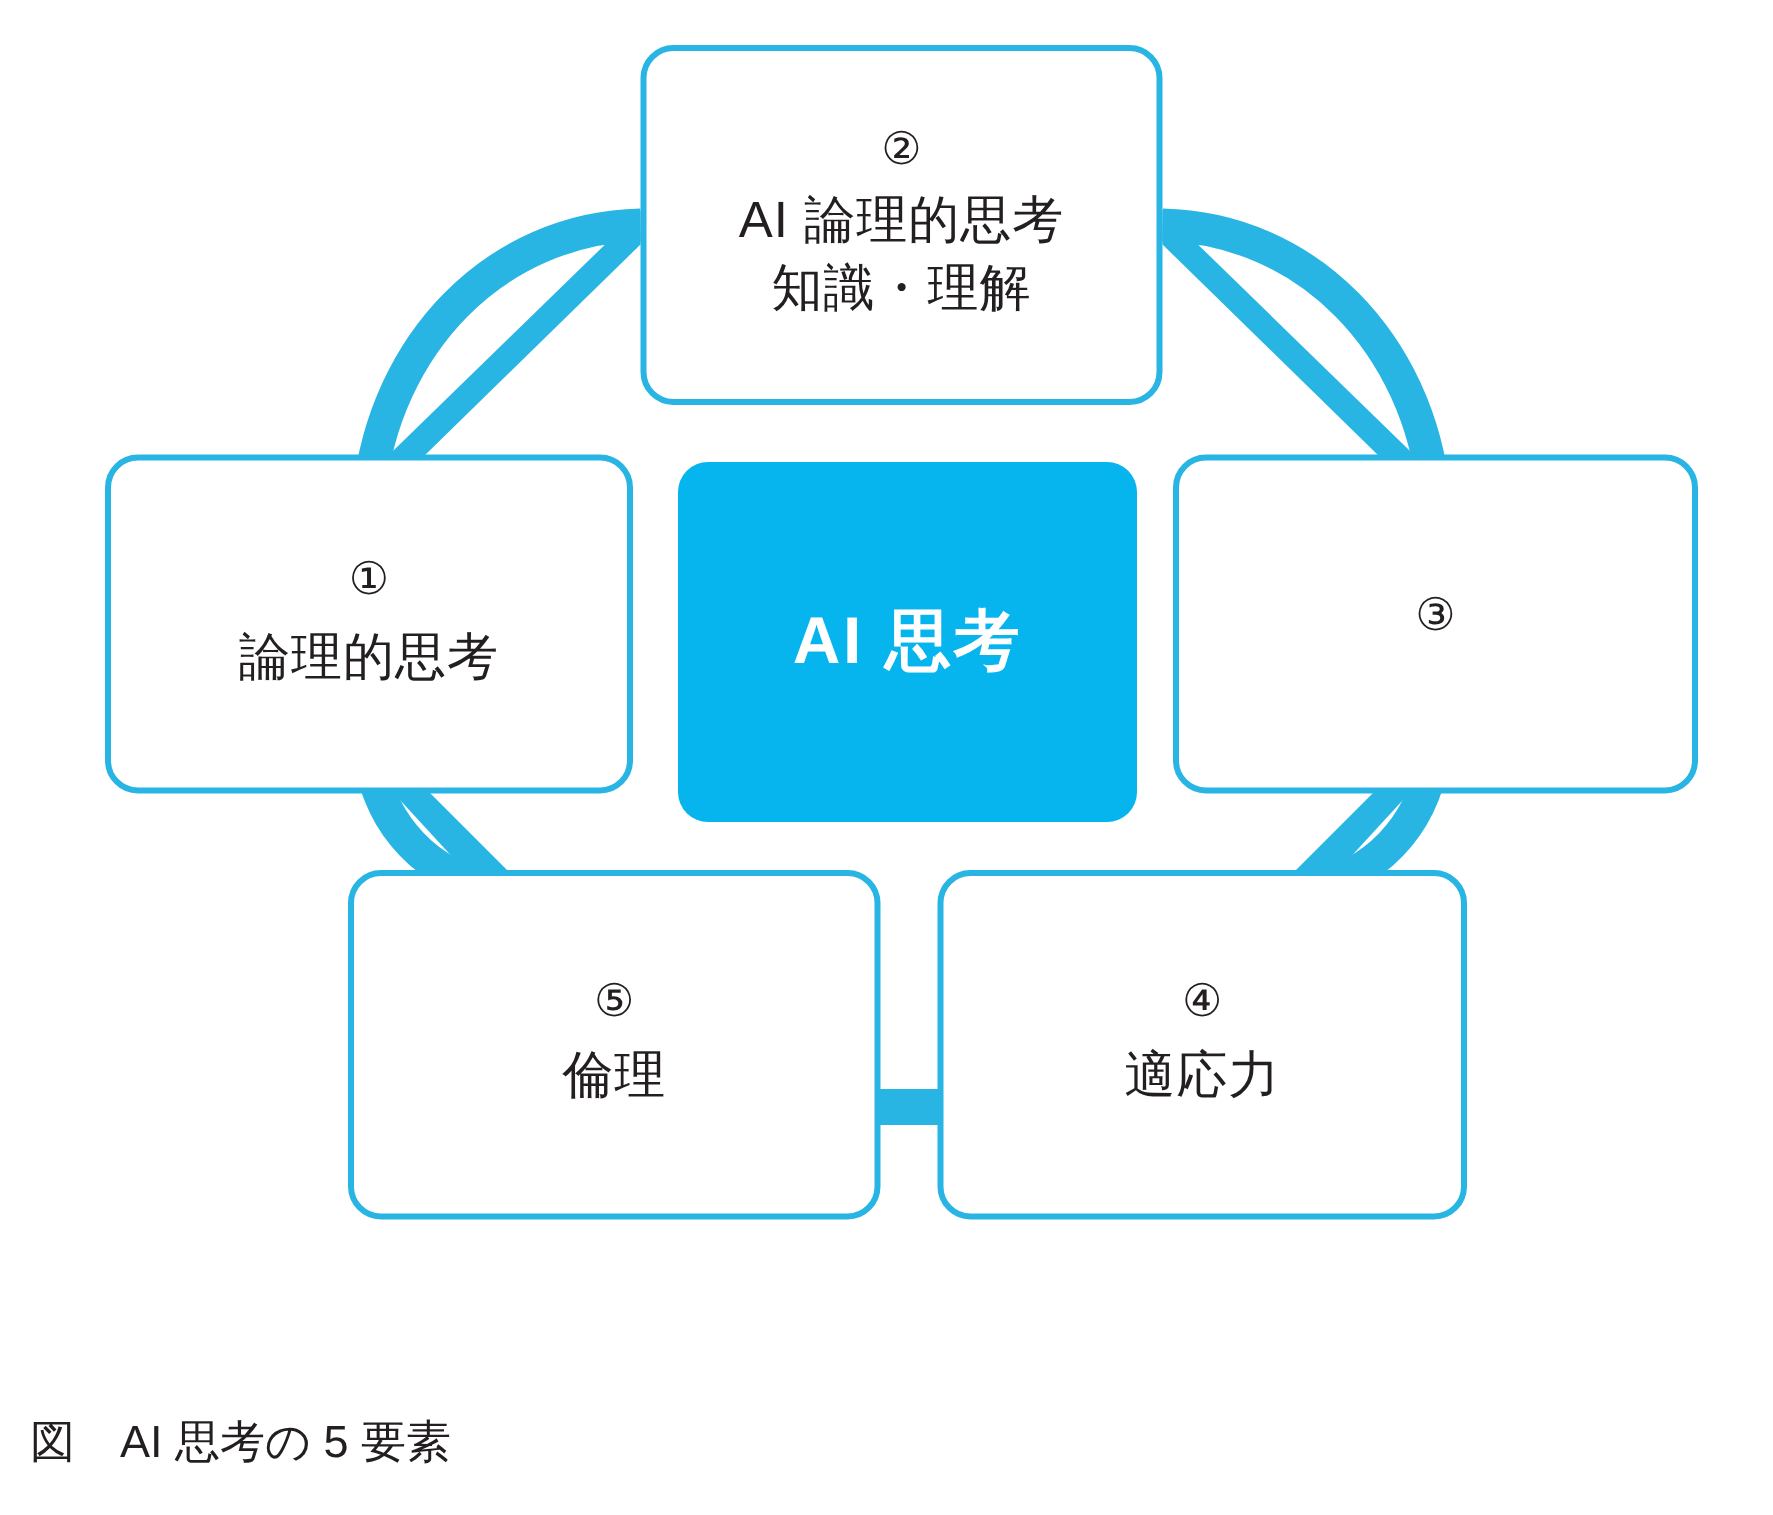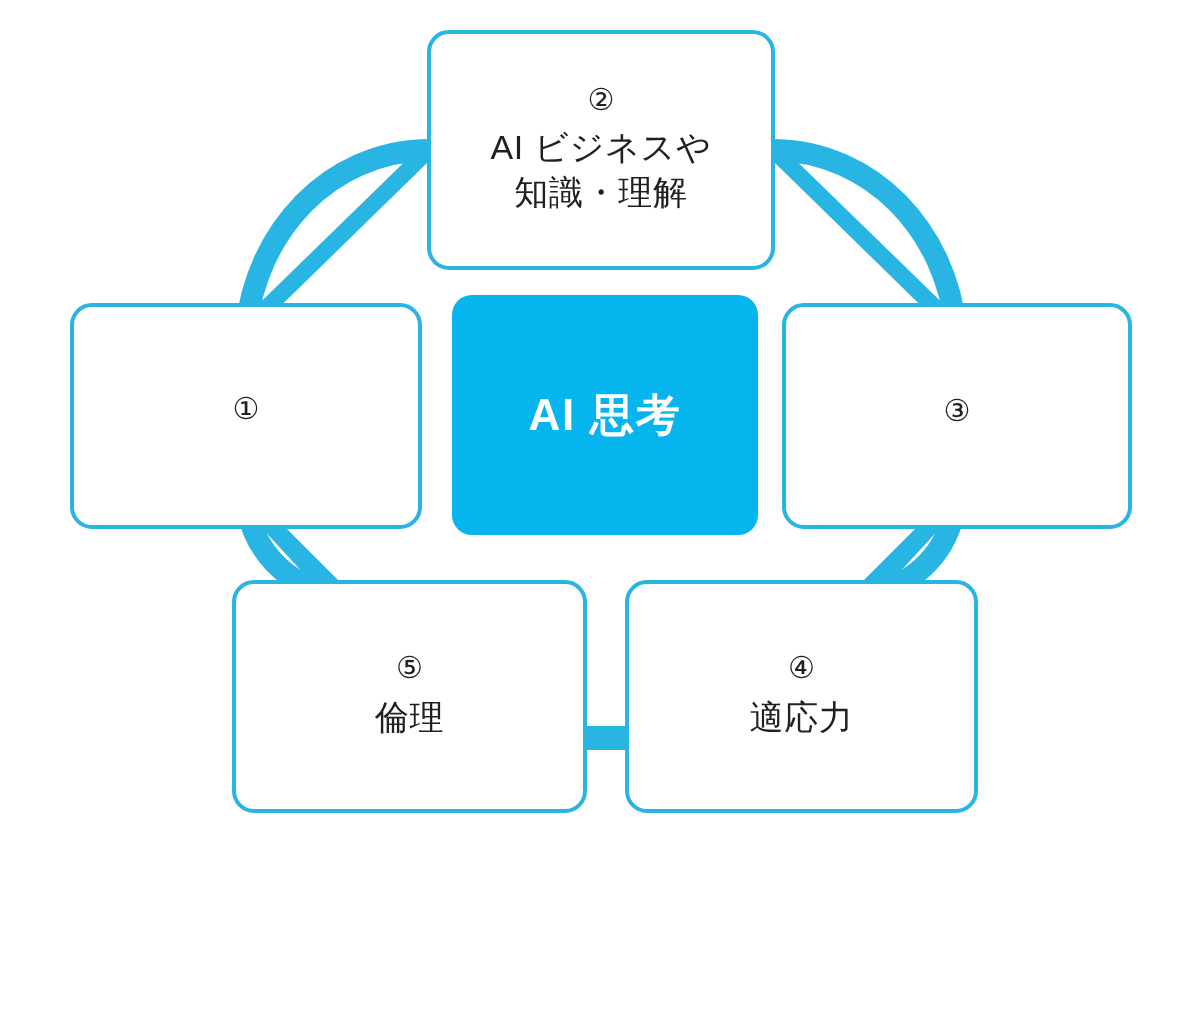--- a/index.html
+++ b/index.html
@@ -74,21 +74,21 @@
     font-size: 44px;
     font-weight: bold;
     color: #ffffff;
     letter-spacing: 0.04em;
     line-height: 1.2;
   }
 
   
   #card-top      { left: 427px; top: 30px;  width: 348px; height: 240px; }
   #card-left     { left: 70px;  top: 303px; width: 352px; height: 226px; }
-  #card-center   { left: 452px; top: 295px; width: 306px; height: 240px; }
+  #card-center   { left: 452px; top: 308px; width: 306px; height: 240px; }
   #card-right    { left: 782px; top: 303px; width: 350px; height: 226px; }
   #card-bottomleft  { left: 232px; top: 580px; width: 355px; height: 233px; }
   #card-bottomright { left: 625px; top: 580px; width: 353px; height: 233px; }
 
   #card-top .node-index     { margin-bottom: 10px; }
   #card-left .node-index    { margin-bottom: 14px; }
   #card-right .node-index   { margin-bottom: 10px; }
 
   
   #figure-caption {
@@ -126,40 +126,42 @@
     <path d="M 236 500 L 258 500 L 340 582 L 328 600 Z" fill="#29b5e3"></path>
 
     <path d="M 956 500 C 950 552 914 585 872 592" fill="none" stroke="#29b5e3" stroke-width="22" stroke-linecap="butt"></path>
     <path d="M 966 500 L 944 500 L 862 582 L 874 600 Z" fill="#29b5e3"></path>
 
     <rect x="580" y="726" width="50" height="24" fill="#29b5e3"></rect>
   </svg>
 
   <div class="node-card" id="card-top">
     <div class="node-index">②</div>
-    <div class="node-label">AI ビジネスや
+    <div class="node-label">AI 論理的思考
 知識・理解</div>
   </div>
 
   <div class="node-card" id="card-left">
     <div class="node-index">①</div>
+    <div class="node-label">論理的思考</div>
   </div>
 
   <div class="node-card center-card" id="card-center">
     <div class="center-label">AI 思考</div>
   </div>
 
   <div class="node-card" id="card-right">
     <div class="node-index">③</div>
   </div>
 
   <div class="node-card" id="card-bottomleft">
     <div class="node-index">⑤</div>
     <div class="node-label">倫理</div>
   </div>
 
   <div class="node-card" id="card-bottomright">
     <div class="node-index">④</div>
     <div class="node-label">適応力</div>
   </div>
 
+  <div id="figure-caption">図　AI 思考の 5 要素</div>
 
 </div>
 
 </body></html>

